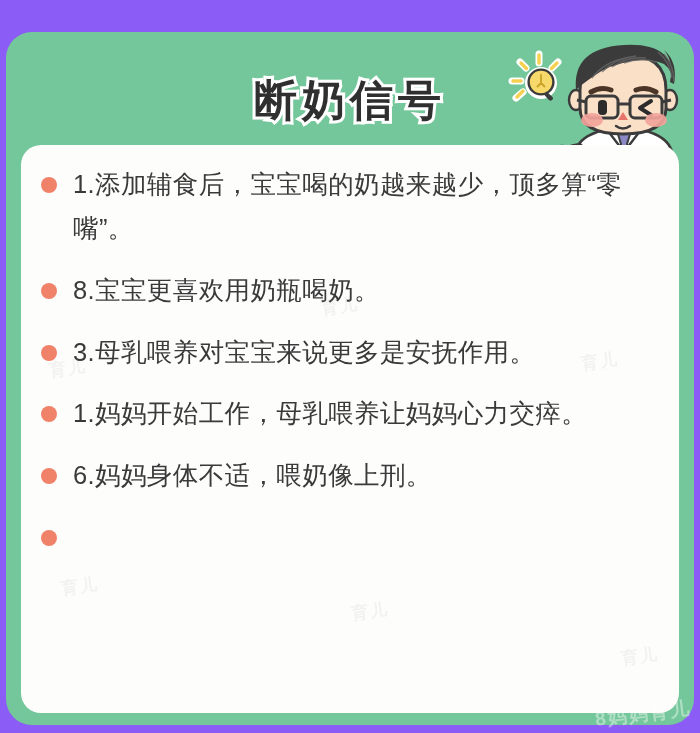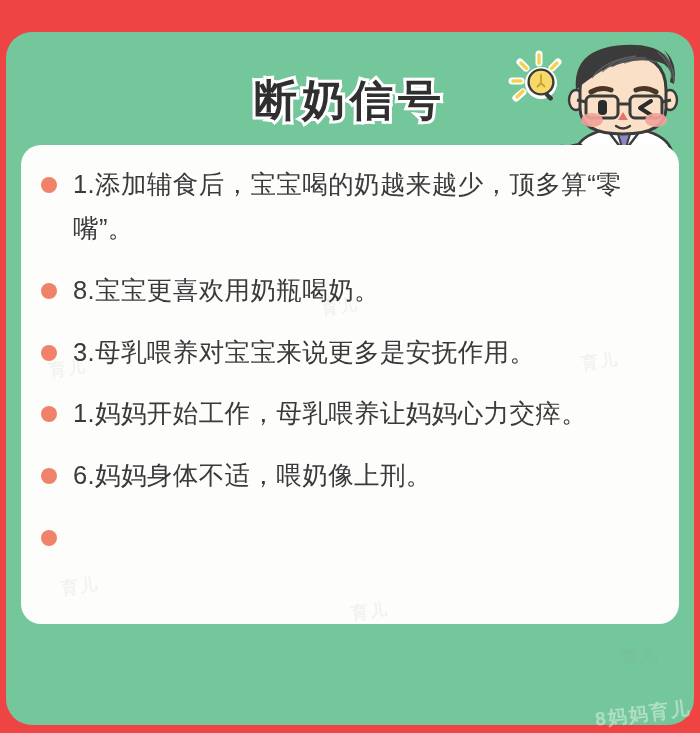--- a/index.html
+++ b/index.html
@@ -12,21 +12,21 @@
     background: #ffffff;
     font-family: "Liberation Sans", "DejaVu Sans", sans-serif;
     overflow: hidden;
   }
 
   
   .poster {
     position: relative;
     width: 700px;
     height: 733px;
-    background: #ef4444;
+    background: #8b5cf6;
   }
 
   
   .green-panel {
     position: absolute;
     left: 6px;
     top: 32px;
     width: 688px;
     height: 693px;
     background: #74c79a;
@@ -73,21 +73,21 @@
     width: 154px;
     height: 160px;
   }
 
   
   .card {
     position: absolute;
     left: 21px;
     top: 145px;
     width: 658px;
-    height: 479px;
+    height: 568px;
     background: #fdfdfc;
     border-radius: 20px;
   }
 
   .list {
     position: absolute;
     left: 0;
     top: 18px;
     width: 658px;
     padding: 0;

